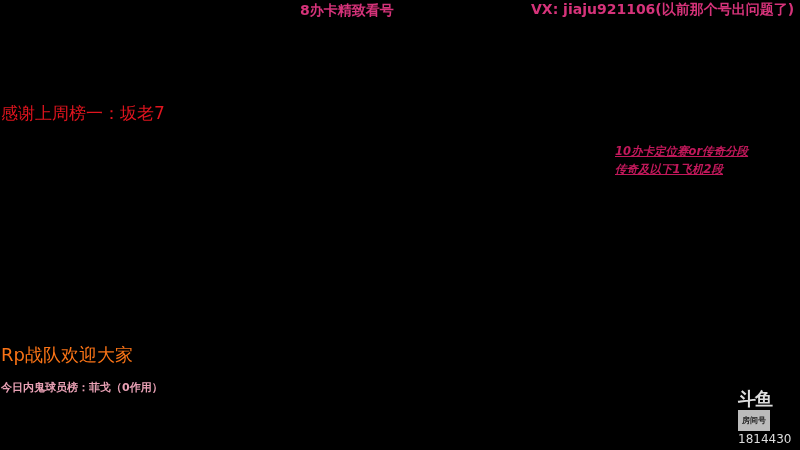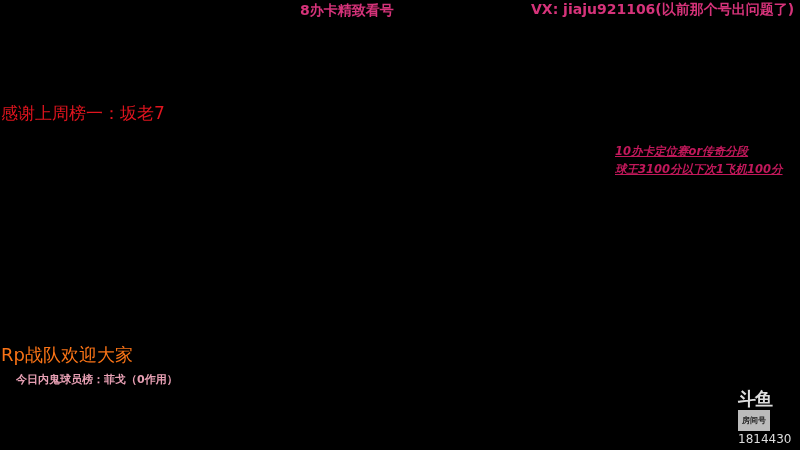--- a/index.html
+++ b/index.html
@@ -6,36 +6,36 @@
   body { width:800px; height:450px; background:#000; position:relative; overflow:hidden;
          font-family:"DejaVu Sans", sans-serif; }
   .abs { position:absolute; white-space:nowrap; }
   .top-title { left:300px; top:2px; font-size:14px; font-weight:bold; color:#d6337a; }
   .vx { left:531px; top:1px; font-size:14px; font-weight:bold; color:#d6337a; }
   .thanks { left:1px; top:90px; font-size:17px; color:#e0141e;margin-top:12px; }
   .rules { left:615px; top:142px; }
   .rules .line { font-size:11.5px; font-weight:bold; font-style:italic; color:#c2185b;
                  text-decoration:underline; line-height:18px; display:block; }
   .welcome { left:1px; top:343px; font-size:18px; color:#f97316; }
-  .mvp { left:1px; top:372px; font-size:11px; font-weight:bold; color:#e8a0b4;margin-left:15px; }
+  .mvp { left:1px; top:380px; font-size:11px; font-weight:bold; color:#e8a0b4; }
   .logo { left:738px; top:390px; width:56px; }
   .logo .glyph { font-size:18px; font-weight:bold; color:#ddd; letter-spacing:-1px; line-height:18px; }
   .logo .badge { display:inline-block; background:#bbb; color:#222; font-size:8px; padding:5px 4px; margin-top:1px; font-weight:bold; }
   .logo .room { font-size:12px; color:#ddd; margin-top:1px; }
 </style>
 </head>
 <body>
 
 <div class="abs top-title">8办卡精致看号</div>
 <div class="abs vx">VX: jiaju921106(以前那个号出问题了)</div>
 <div class="abs thanks">感谢上周榜一：坂老7</div>
 
 <div class="abs rules">
   <span class="line">10办卡定位赛or传奇分段</span>
-  <span class="line">球王3100分以下次1飞机100分</span>
+  <span class="line">传奇及以下1飞机2段</span>
 </div>
 
 <div class="abs welcome">Rp战队欢迎大家</div>
 <div class="abs mvp">今日内鬼球员榜：菲戈（0作用）</div>
 
 <div class="abs logo">
   <div class="glyph">斗鱼</div>
   <div class="badge">房间号</div>
   <div class="room">1814430</div>
 </div>

